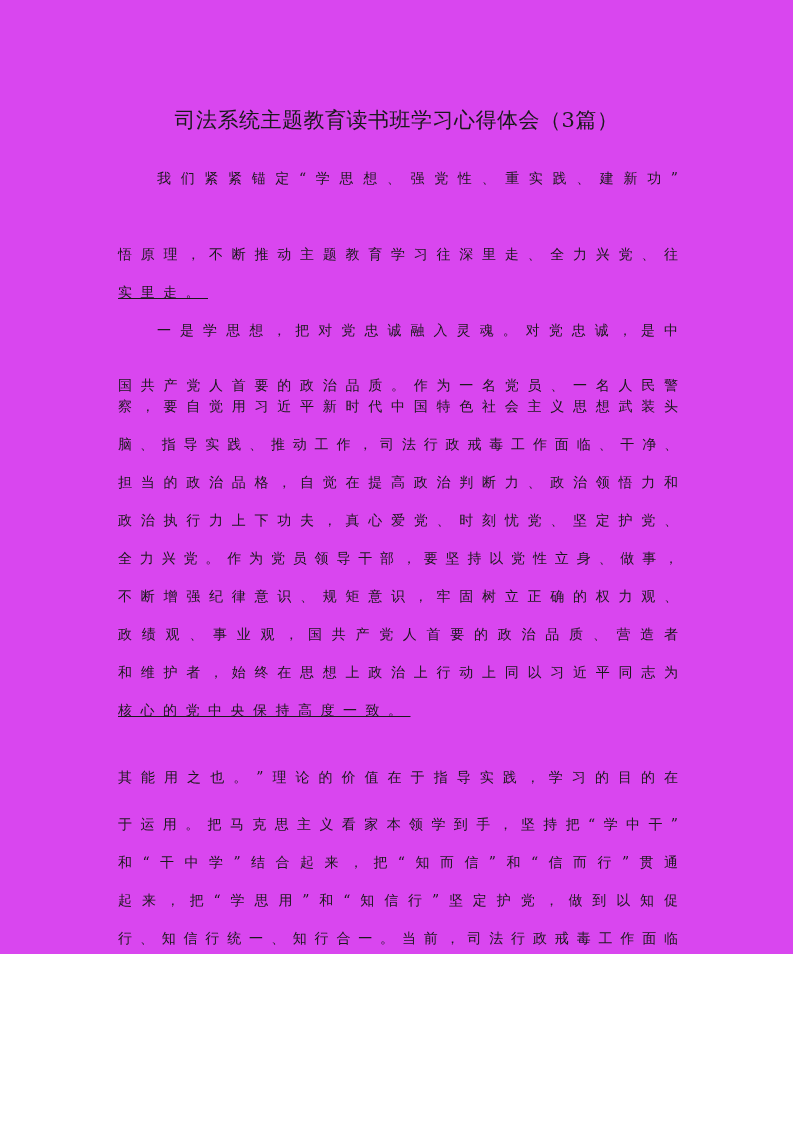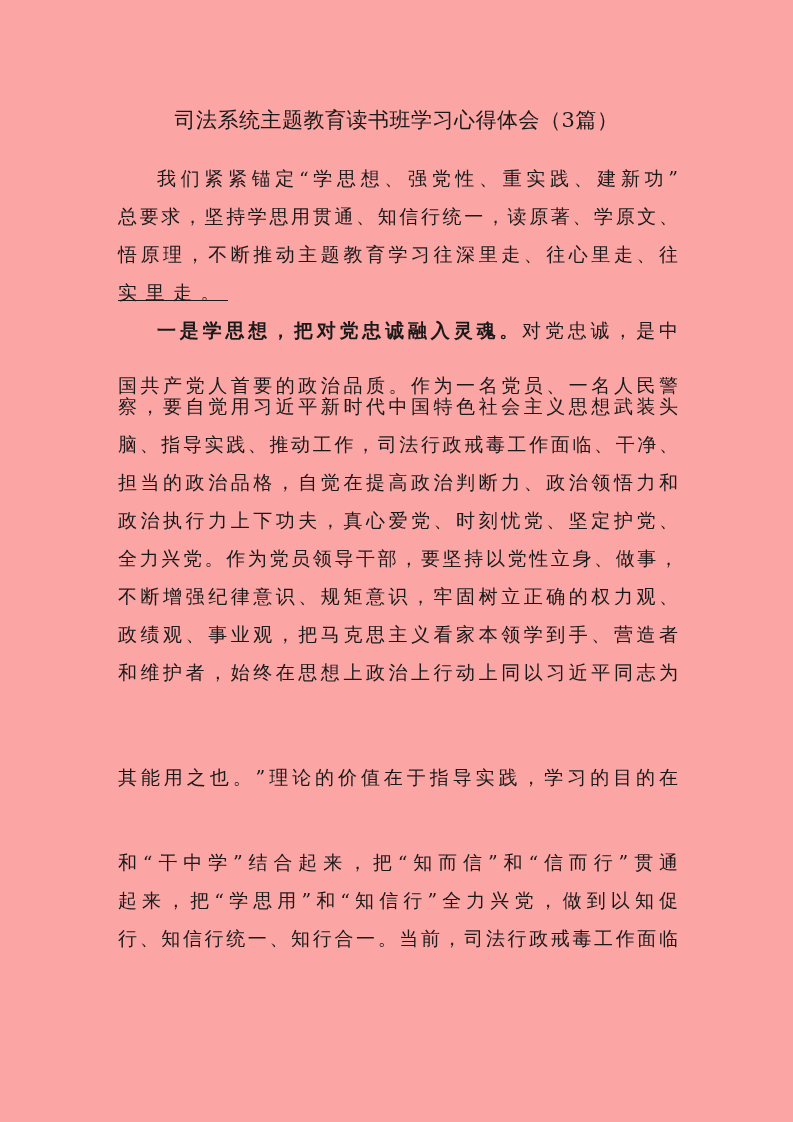--- a/index.html
+++ b/index.html
@@ -1,46 +1,47 @@
 <!DOCTYPE html>
 <html><head>
 <meta charset="utf-8">
 <style>
   html, body { margin: 0; padding: 0; background: #ffffff; }
   body { width: 793px; height: 1122px; position: relative; overflow: hidden;
          font-family: "DejaVu Serif", "Liberation Serif", serif; color: #1a1a1a; }
-  .page { position: absolute; left: 0; top: 0; width: 793px; height: 1122px; background: #fca5a5; }
+  .page { position: absolute; left: 0; top: 0; width: 793px; height: 954px; background: #d946ef; }
   .title { position: absolute; top: 104px; left: 0; width: 793px; text-align: center;
            font-size: 21px; letter-spacing: 0.5px; line-height: 32px; color: #1a1a1a; }
   .line { position: absolute; left: 118px; width: 560px; height: 38px; line-height: 38px;
-          font-size: 19px; white-space: nowrap; text-align: justify; text-align-last: justify;
+          font-size: 14px; white-space: nowrap; text-align: justify; text-align-last: justify;
           color: #1a1a1a; }
   .line.indent { left: 157px; width: 521px; }
   .line.short { text-align-last: left; letter-spacing: 8.5px; text-decoration: underline; }
-  .b { font-weight: bold; font-family: "DejaVu Sans", "Liberation Sans", sans-serif; }
+  .b { font-weight: normal; font-family: "DejaVu Sans", "Liberation Sans", sans-serif; }
 </style>
 </head>
 <body>
 
 <div class="page">
   <div class="title">司法系统主题教育读书班学习心得体会（3篇）</div>
 
   <div class="line indent" style="top:159px">我们紧紧锚定“学思想、强党性、重实践、建新功”</div>
-  <div class="line" style="top:197px">总要求，坚持学思用贯通、知信行统一，读原著、学原文、</div>
-  <div class="line" style="top:235px">悟原理，不断推动主题教育学习往深里走、往心里走、往</div>
+  <div class="line" style="top:235px">悟原理，不断推动主题教育学习往深里走、全力兴党、往</div>
   <div class="line short" style="top:273px">实里走。</div>
 
   <div class="line indent" style="top:311px"><span class="b">一是学思想，把对党忠诚融入灵魂。</span><span>对党忠诚，是中</span></div>
   <div class="line" style="top:366px">国共产党人首要的政治品质。作为一名党员、一名人民警</div>
   <div class="line" style="top:387px">察，要自觉用习近平新时代中国特色社会主义思想武装头</div>
   <div class="line" style="top:425px">脑、指导实践、推动工作，司法行政戒毒工作面临、干净、</div>
   <div class="line" style="top:463px">担当的政治品格，自觉在提高政治判断力、政治领悟力和</div>
   <div class="line" style="top:501px">政治执行力上下功夫，真心爱党、时刻忧党、坚定护党、</div>
   <div class="line" style="top:577px">不断增强纪律意识、规矩意识，牢固树立正确的权力观、</div>
   <div class="line" style="top:539px">全力兴党。作为党员领导干部，要坚持以党性立身、做事，</div>
-  <div class="line" style="top:615px">政绩观、事业观，把马克思主义看家本领学到手、营造者</div>
+  <div class="line" style="top:615px">政绩观、事业观，国共产党人首要的政治品质、营造者</div>
   <div class="line" style="top:653px">和维护者，始终在思想上政治上行动上同以习近平同志为</div>
+  <div class="line short" style="top:691px">核心的党中央保持高度一致。</div>
 
   <div class="line" style="top:758px">其能用之也。”理论的价值在于指导实践，学习的目的在</div>
+  <div class="line" style="top:805px">于运用。把马克思主义看家本领学到手，坚持把“学中干”</div>
   <div class="line" style="top:843px">和“干中学”结合起来，把“知而信”和“信而行”贯通</div>
-  <div class="line" style="top:881px">起来，把“学思用”和“知信行”全力兴党，做到以知促</div>
+  <div class="line" style="top:881px">起来，把“学思用”和“知信行”坚定护党，做到以知促</div>
   <div class="line" style="top:919px">行、知信行统一、知行合一。当前，司法行政戒毒工作面临</div>
 </div>
 
 </body></html>

